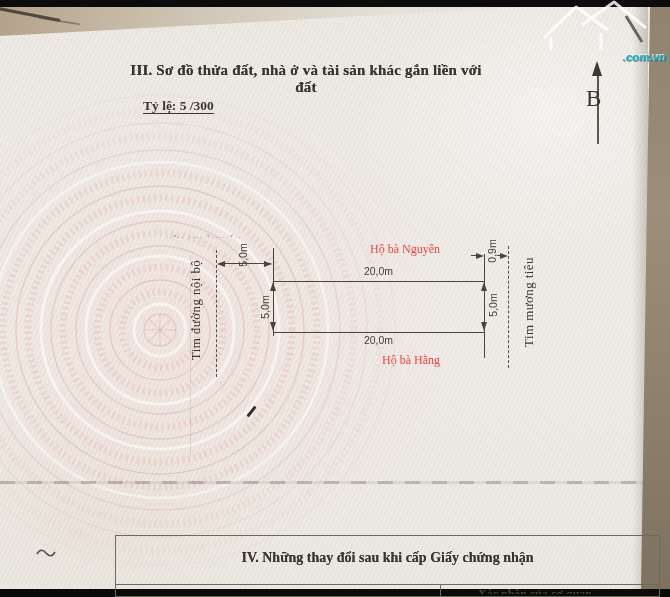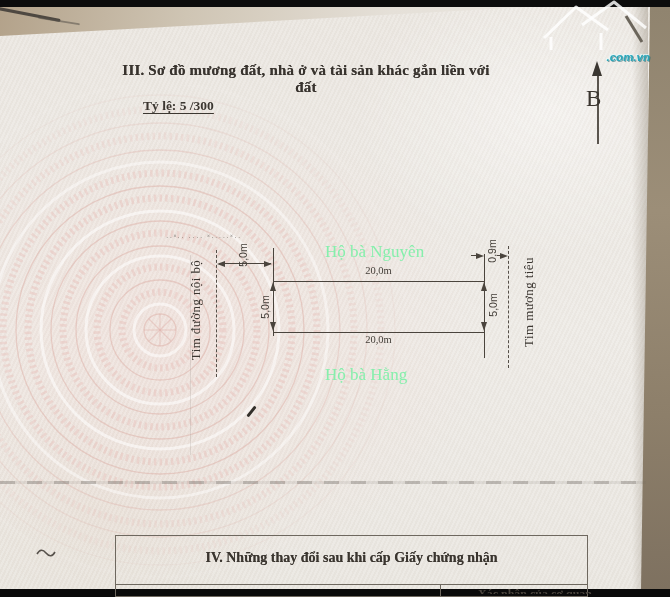--- a/index.html
+++ b/index.html
@@ -66,21 +66,21 @@
     font-size:15px; font-weight:bold; color:#38332e; letter-spacing:.2px;
     text-shadow:0 0 .6px rgba(56,51,46,.75); }
   .scale { left:143px; top:98px; font-size:13.5px; font-weight:bold; color:#3c3731;
     text-decoration:underline; text-underline-offset:3px; }
 
   
   .logo-house { left:538px; top:-2px; }
   .brand { right:2px; top:36px; font-family:"Liberation Sans", sans-serif;
     font-style:italic; font-weight:bold; font-size:15px; color:#2aa7ba; letter-spacing:.5px;
     text-shadow:1px 1px 0 rgba(12,94,106,.55), -1px -1px 0 rgba(226,249,252,.9), 0 0 2px rgba(255,255,255,.5); }
-  .brand-suffix { right:20px; top:51px; font-family:"Liberation Sans", sans-serif;
+  .brand-suffix { right:4px; top:51px; font-family:"Liberation Sans", sans-serif;
     font-style:italic; font-weight:bold; font-size:11.5px; color:#2aa7ba;
     text-shadow:1px 1px 0 rgba(12,94,106,.5), -1px -1px 0 rgba(226,249,252,.85); }
 
   
   .compass-line { left:597px; top:74px; width:1.5px; height:70px; background:#5a554e; }
   .compass-head { left:591.5px; top:61px; width:0; height:0;
     border-left:5.5px solid transparent; border-right:5.5px solid transparent;
     border-bottom:15px solid #3b3732; }
   .compass-b { left:586px; top:86px; font-size:23px; color:#3a352f; }
 
@@ -90,33 +90,33 @@
   
   .hline { position:absolute; height:1.4px; background:#4a443d; }
   .vline { position:absolute; width:1.4px;  background:#4a443d; }
   .dline { position:absolute; width:0; border-left:1.4px dashed #544e47; }
   .ah { position:absolute; width:0; height:0; }
   .ah-left  { border-top:3px solid transparent; border-bottom:3px solid transparent; border-right:8px solid #4a443d; }
   .ah-right { border-top:3px solid transparent; border-bottom:3px solid transparent; border-left:8px solid #4a443d; }
   .ah-up    { border-left:3px solid transparent; border-right:3px solid transparent; border-bottom:9px solid #4a443d; }
   .ah-down  { border-left:3px solid transparent; border-right:3px solid transparent; border-top:9px solid #4a443d; }
 
-  .dim-label { position:absolute; font-family:Liberation Serif, serif;
+  .dim-label { position:absolute; font-family:Liberation Sans, sans-serif;
     font-size:10.5px; color:#433e38; }
   .vlabel { position:absolute; font-family:"Liberation Sans", sans-serif; font-size:10.5px;
     color:#433e38; white-space:nowrap; transform:translate(-50%,-50%) rotate(-90deg); }
   .vfeature { position:absolute; font-size:13px; color:#3b3631; letter-spacing:.4px;
     white-space:nowrap; transform:translate(-50%,-50%) rotate(-90deg); }
-  .neighbor { position:absolute; font-size:17px; color:#86efac; text-align:left; width:115px; }
+  .neighbor { position:absolute; font-size:12px; color:#ef4444; text-align:right; width:115px; }
   .parcel { left:343px; top:294px; width:80px; text-align:center;
     font-family:"Liberation Sans", sans-serif; font-size:10.5px; color:#433e38; }
   .parcel-bar { width:36px; height:1.2px; background:#4a443d; margin:1px auto 1px auto; }
 
   
-  .sec4-box { left:115px; top:535px; width:473px; height:62px;
+  .sec4-box { left:115px; top:535px; width:545px; height:62px;
     border:1.3px solid #6e685f; box-sizing:border-box; }
   .sec4-title { position:absolute; left:0; top:14px; width:100%; text-align:center;
     font-size:14px; font-weight:bold; color:#3a352f; text-shadow:0 0 .5px rgba(58,53,47,.7); }
   .sec4-row { position:absolute; left:0; top:48px; width:100%; height:1.2px; background:#6e685f; }
   .sec4-div { position:absolute; left:324px; top:48px; bottom:0; width:1.2px; background:#6e685f; }
   .sec4-partial { position:absolute; left:338px; top:50.5px; width:162px; height:7px;
     overflow:hidden; font-size:12px; font-weight:bold; color:#4a443d;
     text-align:center; line-height:14px; }
 
   .squiggle { left:36px; top:544px; }
@@ -169,21 +169,21 @@
   <div class="abs fold-v"></div>
   <div class="abs pen-mark"></div>
   <div class="abs squiggle">
     <svg width="20" height="10" viewBox="0 0 20 10">
       <path d="M1,6 q4,-7 9,-1 t9,-1" fill="none" stroke="#57514b" stroke-width="1.6"></path>
     </svg>
   </div>
   <div class="abs bar-top"></div>
   <div class="abs bar-bot"></div>
 
-  <div class="abs sec3-title">III. Sơ đồ mương đất, nhà ở và tài sản khác gắn liền với đất</div>
+  <div class="abs sec3-title">III. Sơ đồ thửa đất, nhà ở và tài sản khác gắn liền với đất</div>
   <div class="abs scale">Tỷ lệ: 5 /300</div>
 
   <div class="abs logo-house">
     <svg width="118" height="54" viewBox="0 0 118 54">
       <g fill="none" stroke="rgba(255,255,255,.82)" stroke-width="3" stroke-linejoin="round">
         <path d="M6,40 L38,9 L70,32"></path>
         <path d="M44,27 L76,4 L108,30"></path>
         <path d="M13,39 L13,52 M63,35 L63,52"></path>
       </g>
       <line x1="88" y1="18" x2="104" y2="44" stroke="#6b655b" stroke-width="3"></line>
@@ -207,21 +207,21 @@
   <div class="vline" style="left:483.5px; top:254px; height:104px;"></div>
 
   <div class="ah ah-up" style="left:481px; top:282px;"></div>
   <div class="ah ah-down" style="left:481px; top:322px;"></div>
   <div class="ah ah-up" style="left:270px; top:282px;"></div>
   <div class="ah ah-down" style="left:270px; top:322px;"></div>
 
 
   <div class="dim-label" style="left:273px; top:334px; width:211px; text-align:center;">20,0m</div>
 
-  <div class="neighbor" style="left:325px; top:365px;">Hộ bà Hằng</div>
+  <div class="neighbor" style="left:325px; top:353px;">Hộ bà Hằng</div>
 
   <div class="dline" style="left:216px; top:250px; height:127px;"></div>
   <div class="vfeature" style="left:196px; top:310px;">Tim đường nội bộ</div>
   <div class="hline" style="left:219px; top:262.5px; width:52px;"></div>
   <div class="ah ah-left" style="left:217px; top:260.5px;"></div>
   <div class="ah ah-right" style="left:264px; top:260.5px;"></div>
   <div class="vlabel" style="left:243px; top:255px;">5,0m</div>
   <div class="vlabel" style="left:265px; top:307px;">5,0m</div>
 
   <div class="dline" style="left:507.5px; top:246px; height:122px;"></div>

